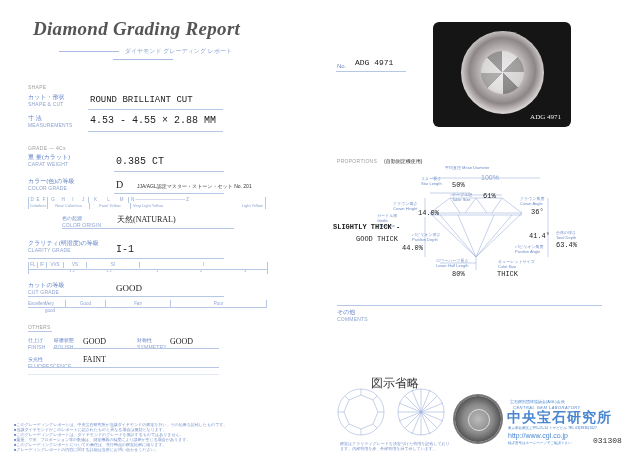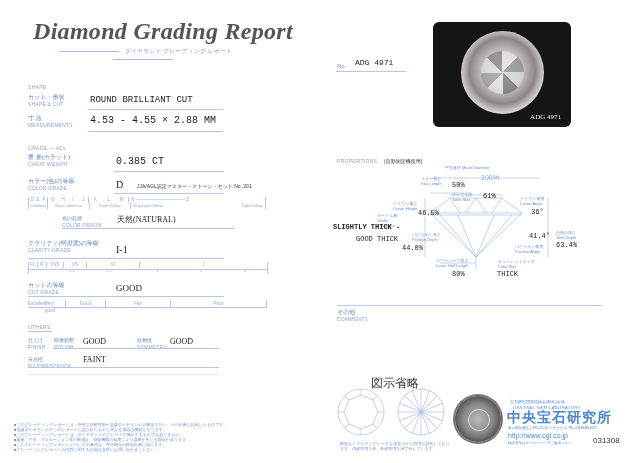--- a/index.html
+++ b/index.html
@@ -1,18 +1,18 @@
 <!DOCTYPE html>
 <html><head>
 <meta charset="utf-8">
 <style>
   html, body { margin:0; padding:0; background:#ffffff; }
   body { width:640px; height:463px; position:relative; overflow:hidden; font-family:"Liberation Sans", sans-serif; color:#222; }
   .abs { position:absolute; }
-  .title { left:33px; top:18px; font-family:"Liberation Serif", serif; font-style:italic; font-weight:bold; font-size:24px; color:#555; letter-spacing:0.3px; }
+  .title { left:33px; top:18px; font-family:"Liberation Serif", serif; font-style:italic; font-weight:bold; font-size:19px; color:#555; letter-spacing:0.3px; }
   .subtitle { left:30px; top:47px; width:225px; font-size:6px; color:#8aa4d0; text-align:center; }
   .subtitle:before, .subtitle:after { content:""; display:inline-block; width:60px; height:1px; background:#a9bbe0; vertical-align:middle; margin:0 6px; }
   .jp { font-size:6px; color:#5f80c8; line-height:7px; }
   .en { font-size:5px; color:#8ea4cf; line-height:6px; letter-spacing:0.2px; }
   .section { font-size:5px; color:#a0a0a0; letter-spacing:0.3px; }
   .val { font-family:"Liberation Mono", monospace; font-size:10px; color:#222; }
   .serifval { font-family:"Liberation Serif", serif; font-size:10px; color:#222; }
   .rule { height:1px; background:#b6c7e6; }
   .photo { left:433px; top:22px; width:138px; height:105px; background:#151515; border-radius:6px; overflow:hidden; }
   .gem { position:absolute; left:28px; top:9px; width:83px; height:83px; border-radius:50%;
@@ -91,21 +91,21 @@
   <div class="jp" style="font-size:5px;">色の起源</div>
   <div class="en">COLOR ORIGIN</div>
 </div>
 <div class="abs serifval" style="left:117px;top:214px;font-size:8px;">天然(NATURAL)</div>
 <div class="abs rule" style="left:62px;top:228px;width:172px;"></div>
 
 <div class="abs" style="left:28px;top:240px;">
   <div class="jp">クラリティ(明澄度)の等級</div>
   <div class="en">CLARITY GRADE</div>
 </div>
-<div class="abs serifval" style="left:116px;top:244px;">I-1</div>
+<div class="abs serifval" style="left:116px;top:244px;font-family:Liberation Mono, monospace;">I-1</div>
 <div class="abs rule" style="left:28px;top:258px;width:196px;"></div>
 
 <div class="abs" style="left:28px;top:262px;width:238px;height:12px;border-left:1px solid #b6c7e6;border-right:1px solid #b6c7e6;">
   <div style="position:absolute;left:0;right:0;top:7px;height:1px;background:#b6c7e6;"></div>
   <div style="display:flex;font-size:4.5px;color:#8ea4cf;height:6px;line-height:6px;">
     <span style="width:8px;text-align:center;">FL</span>
     <span style="width:8px;text-align:center;border-left:1px solid #b6c7e6;">IF</span>
     <span style="width:16px;text-align:center;border-left:1px solid #b6c7e6;">VVS</span>
     <span style="width:22px;text-align:center;border-left:1px solid #b6c7e6;">VS</span>
     <span style="width:52px;text-align:center;border-left:1px solid #b6c7e6;">SI</span>
@@ -211,21 +211,21 @@
 
 <div class="abs small-blue" style="left:445px;top:165px;">平均直径 Mean Diameter</div>
 <div class="abs" style="left:481px;top:174px;font-size:7px;color:#8aa4d0;">100%</div>
 <div class="abs small-blue" style="left:421px;top:176px;width:24px;">スター長さ Star Length</div>
 <div class="abs prop-val" style="left:452px;top:181px;">50%</div>
 <div class="abs small-blue" style="left:452px;top:192px;width:22px;">テーブル径 Table Size</div>
 <div class="abs prop-val" style="left:483px;top:192px;">61%</div>
 <div class="abs small-blue" style="left:520px;top:196px;width:28px;">クラウン角度 Crown Angle</div>
 <div class="abs prop-val" style="left:531px;top:208px;text-align:right;">36°</div>
 <div class="abs small-blue" style="left:393px;top:201px;width:26px;">クラウン高さ Crown Height</div>
-<div class="abs prop-val" style="left:418px;top:209px;">46.5%</div>
+<div class="abs prop-val" style="left:418px;top:209px;">14.0%</div>
 <div class="abs small-blue" style="left:377px;top:213px;width:28px;">ガードル厚 Girdle Thickness</div>
 <div class="abs prop-val" style="left:333px;top:223px;font-weight:bold;">SLIGHTLY THICK -</div>
 <div class="abs prop-val" style="left:356px;top:235px;">GOOD THICK</div>
 <div class="abs small-blue" style="left:412px;top:232px;width:34px;">パビリオン深さ Pavilion Depth</div>
 <div class="abs prop-val" style="left:402px;top:244px;">44.0%</div>
 <div class="abs small-blue" style="left:515px;top:244px;width:32px;">パビリオン角度 Pavilion Angle</div>
 <div class="abs prop-val" style="left:529px;top:232px;">41.4°</div>
 <div class="abs small-blue" style="left:556px;top:230px;width:28px;">全体の深さ Total Depth</div>
 <div class="abs prop-val" style="left:556px;top:241px;">63.4%</div>
 <div class="abs small-blue" style="left:436px;top:258px;width:42px;">ロワーハーフ長さ Lower Half Length</div>
@@ -268,13 +268,13 @@
 <div class="abs seal">
     <div class="seal-inner"></div>
   </div>
 
 <div class="abs" style="left:510px;top:399px;font-size:4px;color:#4a86d0;">宝石鑑別団体協議会(AGL)会員</div>
 <div class="abs" style="left:513px;top:405px;font-size:4px;color:#4a86d0;font-style:italic;letter-spacing:0.5px;">CENTRAL GEM LABORATORY</div>
 <div class="abs logo">中央宝石研究所</div>
 <div class="abs" style="left:508px;top:426px;font-size:3.5px;color:#4a86d0;width:115px;white-space:nowrap;overflow:hidden;">東京都台東区上野5-15-14 ミヤビビル TEL 03(3836)1627</div>
 <div class="abs" style="left:508px;top:432px;font-size:7px;color:#4a86d0;">http://www.cgl.co.jp</div>
 <div class="abs" style="left:508px;top:441px;font-size:3.5px;color:#4a86d0;">検証番号はホームページでご確認下さい</div>
-<div class="abs" style="left:593px;top:436px;font-family:Liberation Sans, sans-serif;font-size:8px;color:#333;">031308</div>
+<div class="abs" style="left:593px;top:436px;font-family:Liberation Mono, monospace;font-size:8px;color:#333;">031308</div>
 
 </body></html>

